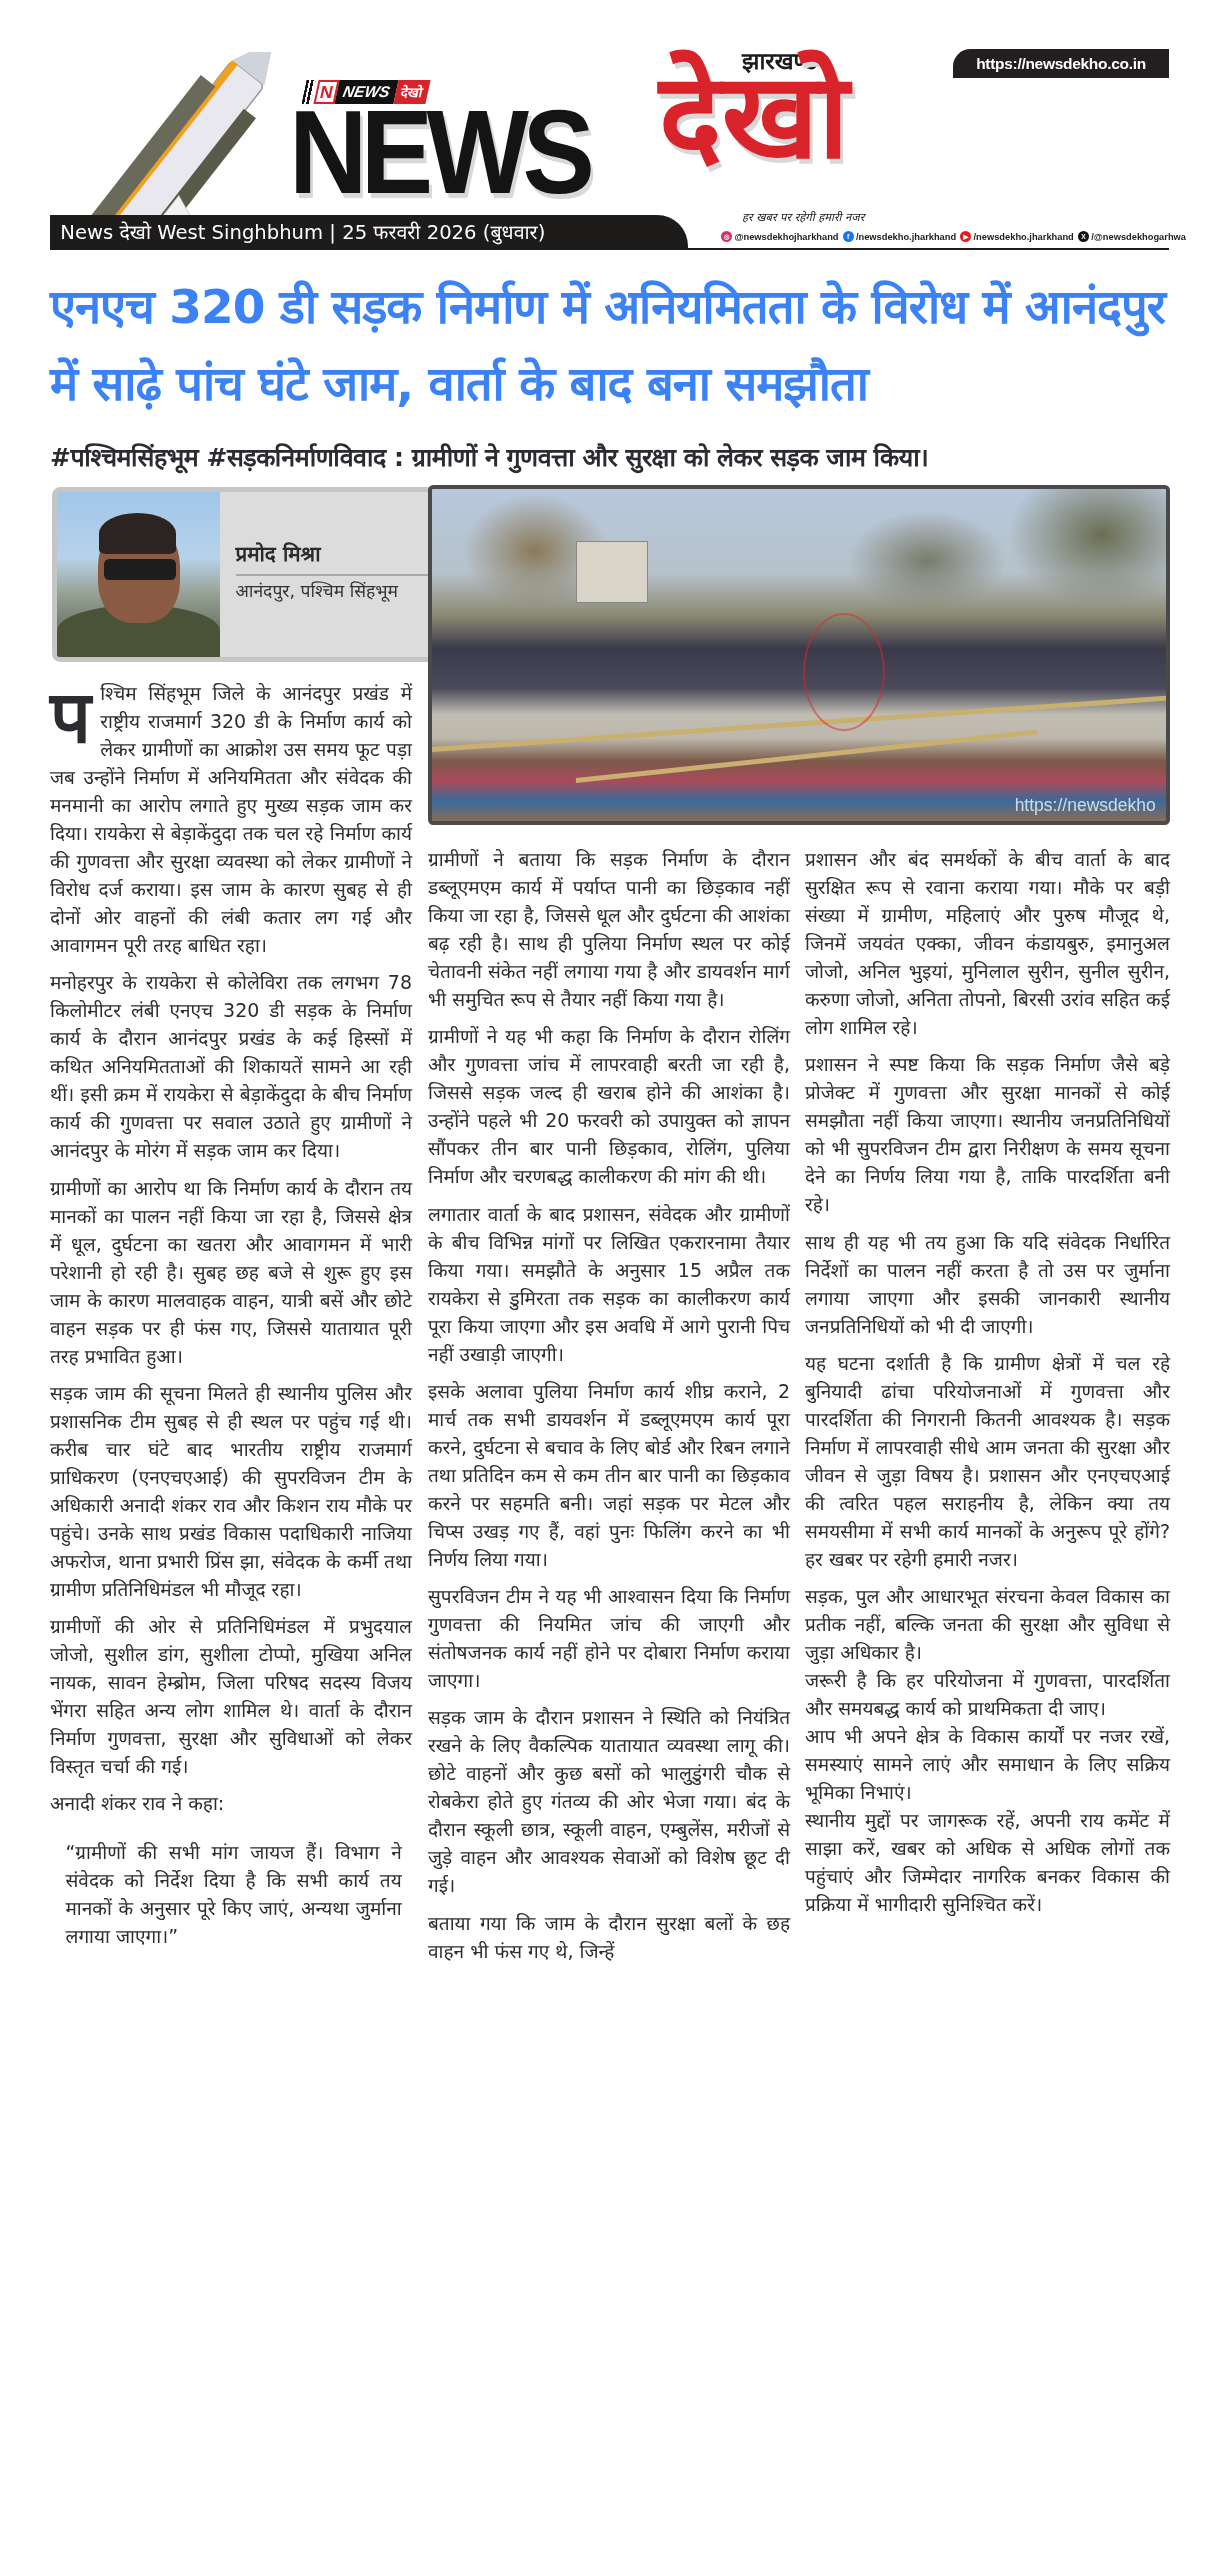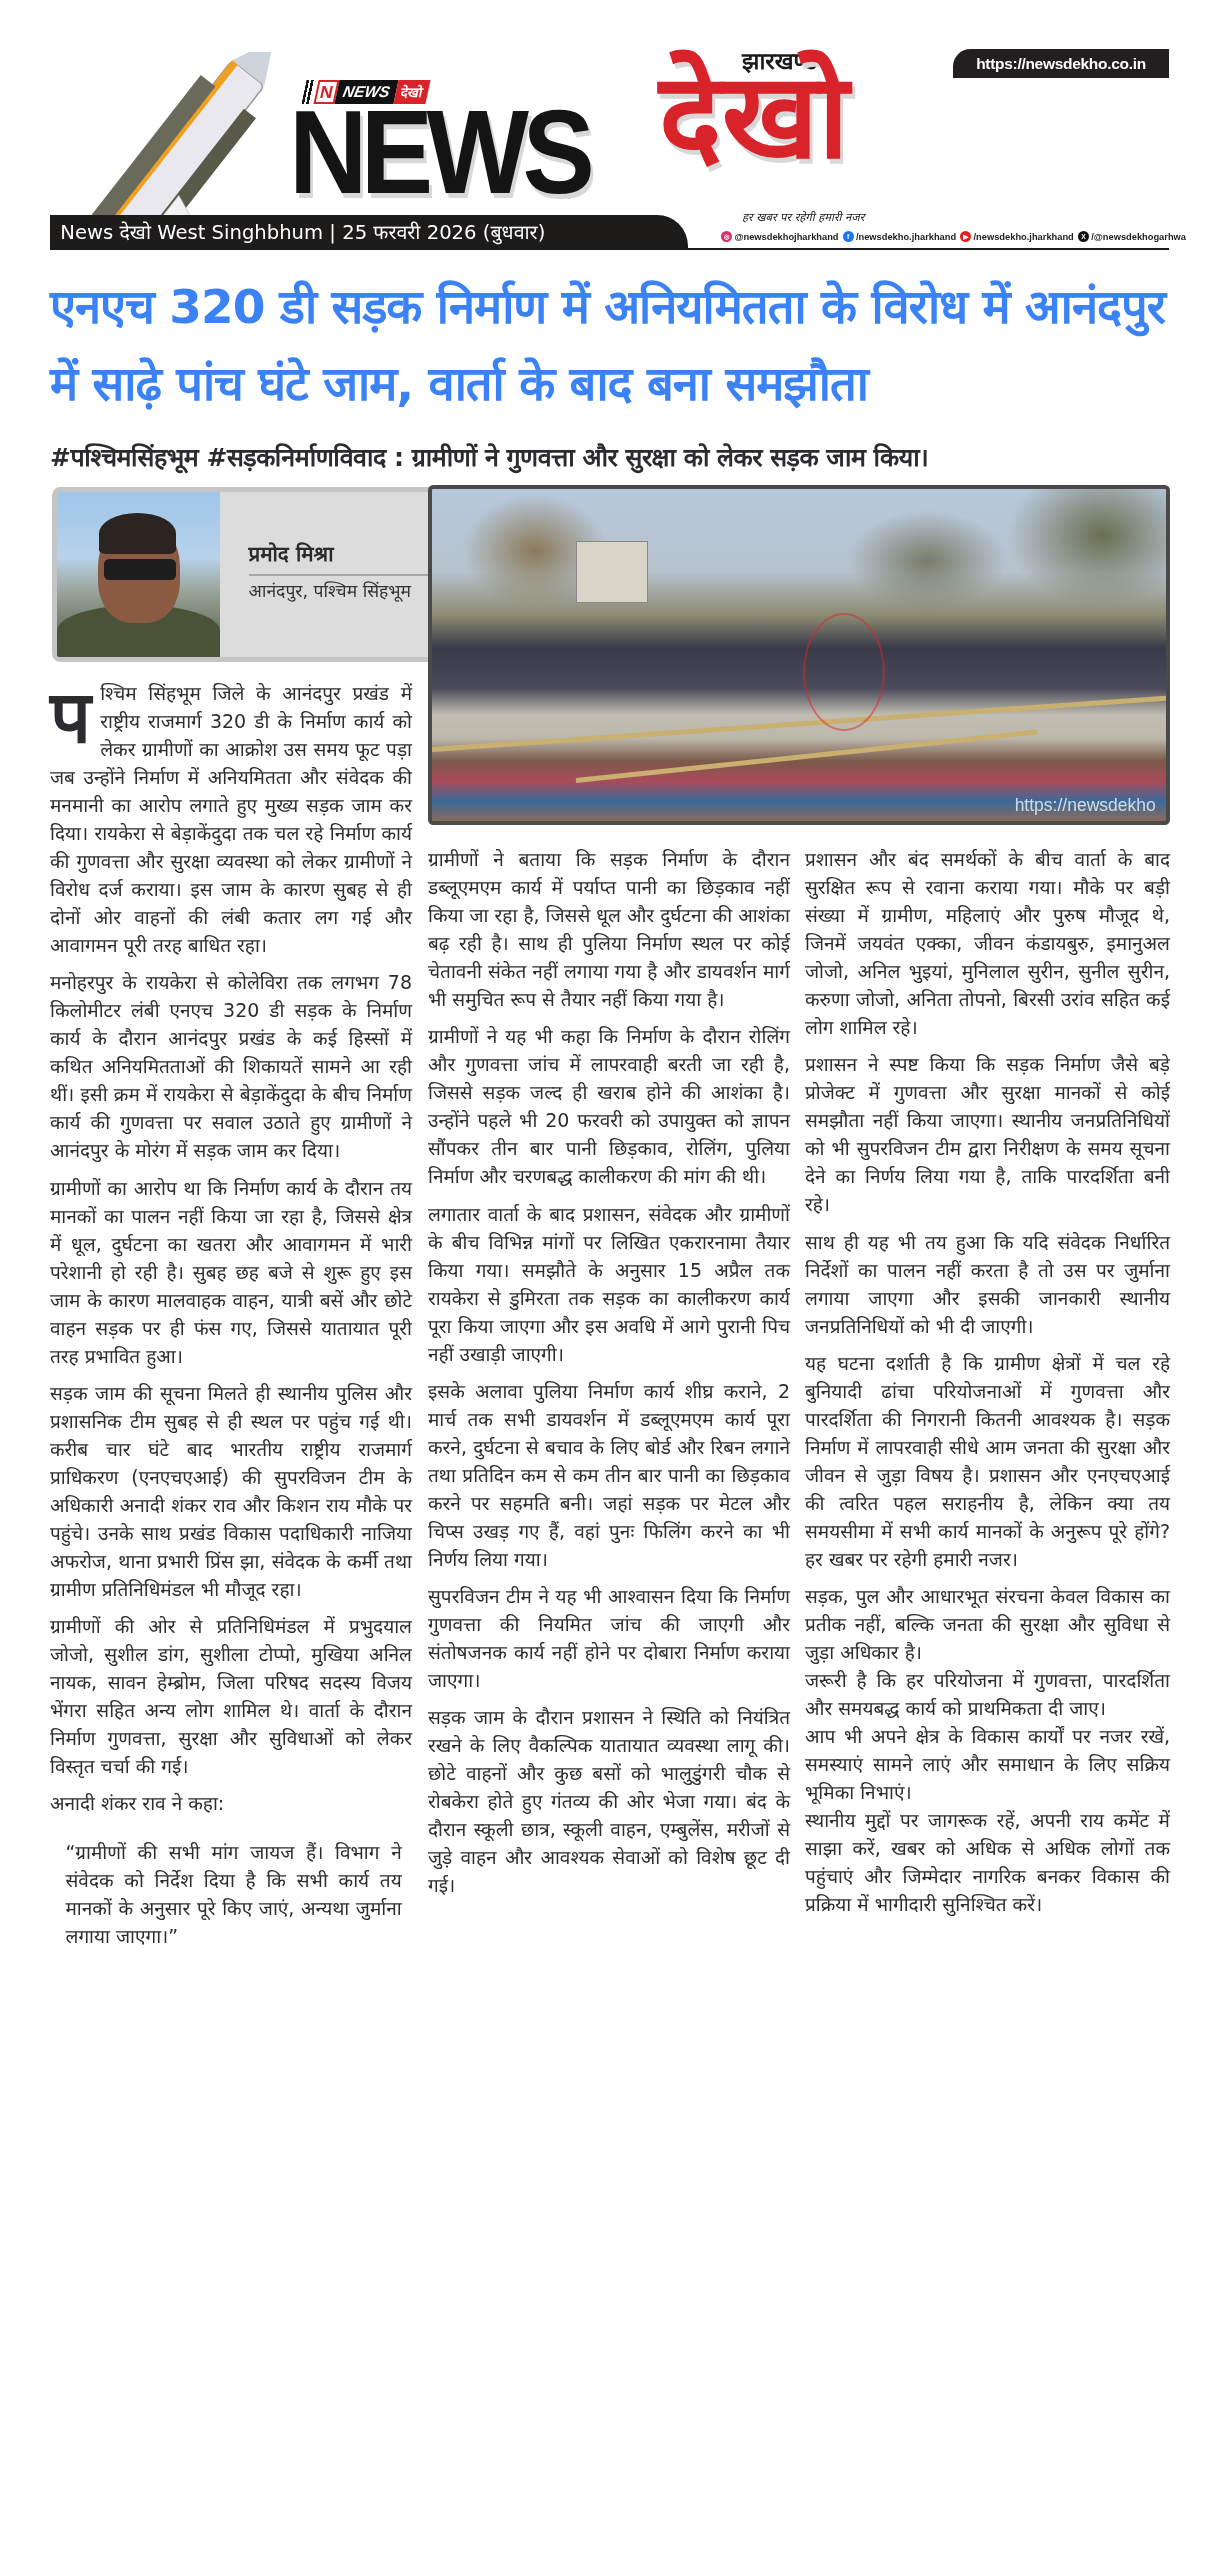--- a/index.html
+++ b/index.html
@@ -23,21 +23,21 @@
   .social-row { position: absolute; left: 721px; top: 231px; display: flex; align-items: center; gap: 4px; font-size: 9.3px; font-family: "Liberation Sans", sans-serif; font-weight: bold; color: #222; white-space: nowrap; }
   .social-row .si { width: 11.3px; height: 11.3px; border-radius: 50%; display: inline-flex; align-items: center; justify-content: center; color: #fff; font-size: 6.7px; margin-right: 2.1px; }
   .social-item { display: flex; align-items: center; }
   .masthead-rule { position: absolute; left: 50px; top: 248px; width: 1119px; height: 1.5px; background: #1e1b1b; }
 
   
   .headline { position: absolute; left: 50px; top: 268px; width: 1119px; font-size: 47px; font-weight: bold; line-height: 77px; color: #3b82f6; letter-spacing: -1px; }
   .subhead { position: absolute; left: 50px; top: 439px; width: 1119px; font-size: 25px; font-weight: bold; color: #2b2c30; white-space: nowrap; letter-spacing: -0.5px; }
 
   
-  .reporter-card { position: absolute; left: 52px; top: 487px; width: 407px; height: 175px; background: #dcdcdc; border: 5.2px solid #c5c5c5; border-radius: 8.2px; display: flex; overflow: hidden; gap: 13px; }
+  .reporter-card { position: absolute; left: 52px; top: 487px; width: 407px; height: 175px; background: #dcdcdc; border: 5.2px solid #c5c5c5; border-radius: 8.2px; display: flex; overflow: hidden; }
   .reporter-photo { width: 163px; height: 100%; background: linear-gradient(180deg, #9fc6ea 0%, #b7d2ea 40%, #9aa59a 60%, #4a5540 100%); position: relative; }
   .reporter-photo .face { position: absolute; left: 41px; top: 28px; width: 82px; height: 103px; border-radius: 45% 45% 40% 40%; background: #8a5a42; }
   .reporter-photo .hair { position: absolute; left: 42px; top: 20.6px; width: 77px; height: 41px; border-radius: 50% 50% 10% 10%; background: #2b2420; }
   .reporter-photo .glasses { position: absolute; left: 47px; top: 67px; width: 72px; height: 20.6px; background: #1d1d1d; border-radius: 5.2px; }
   .reporter-photo .jacket { position: absolute; left: 0; bottom: 0; width: 163px; height: 52px; background: #4a5338; border-radius: 50% 50% 0 0; }
   .reporter-info { flex: 1; padding: 47px 10.3px 0 15.5px; }
   .reporter-name { font-size: 20.6px; font-weight: bold; color: #2b2b2b; padding-bottom: 7.2px; border-bottom: 2.1px solid #a8a8a8; }
   .reporter-loc { font-size: 17.5px; color: #333; margin-top: 1px; line-height: 28px; text-align: justify; }
 
   
@@ -149,20 +149,21 @@
   <p class="quote">“ग्रामीणों की सभी मांग जायज हैं। विभाग ने संवेदक को निर्देश दिया है कि सभी कार्य तय मानकों के अनुसार पूरे किए जाएं, अन्यथा जुर्माना लगाया जाएगा।”</p>
 </div>
 
 <div class="col col-2">
   <p>ग्रामीणों ने बताया कि सड़क निर्माण के दौरान डब्लूएमएम कार्य में पर्याप्त पानी का छिड़काव नहीं किया जा रहा है, जिससे धूल और दुर्घटना की आशंका बढ़ रही है। साथ ही पुलिया निर्माण स्थल पर कोई चेतावनी संकेत नहीं लगाया गया है और डायवर्शन मार्ग भी समुचित रूप से तैयार नहीं किया गया है।</p>
   <p>ग्रामीणों ने यह भी कहा कि निर्माण के दौरान रोलिंग और गुणवत्ता जांच में लापरवाही बरती जा रही है, जिससे सड़क जल्द ही खराब होने की आशंका है। उन्होंने पहले भी 20 फरवरी को उपायुक्त को ज्ञापन सौंपकर तीन बार पानी छिड़काव, रोलिंग, पुलिया निर्माण और चरणबद्ध कालीकरण की मांग की थी।</p>
   <p>लगातार वार्ता के बाद प्रशासन, संवेदक और ग्रामीणों के बीच विभिन्न मांगों पर लिखित एकरारनामा तैयार किया गया। समझौते के अनुसार 15 अप्रैल तक रायकेरा से डुमिरता तक सड़क का कालीकरण कार्य पूरा किया जाएगा और इस अवधि में आगे पुरानी पिच नहीं उखाड़ी जाएगी।</p>
   <p>इसके अलावा पुलिया निर्माण कार्य शीघ्र कराने, 2 मार्च तक सभी डायवर्शन में डब्लूएमएम कार्य पूरा करने, दुर्घटना से बचाव के लिए बोर्ड और रिबन लगाने तथा प्रतिदिन कम से कम तीन बार पानी का छिड़काव करने पर सहमति बनी। जहां सड़क पर मेटल और चिप्स उखड़ गए हैं, वहां पुनः फिलिंग करने का भी निर्णय लिया गया।</p>
   <p>सुपरविजन टीम ने यह भी आश्वासन दिया कि निर्माण गुणवत्ता की नियमित जांच की जाएगी और संतोषजनक कार्य नहीं होने पर दोबारा निर्माण कराया जाएगा।</p>
   <p>सड़क जाम के दौरान प्रशासन ने स्थिति को नियंत्रित रखने के लिए वैकल्पिक यातायात व्यवस्था लागू की। छोटे वाहनों और कुछ बसों को भालुडुंगरी चौक से रोबकेरा होते हुए गंतव्य की ओर भेजा गया। बंद के दौरान स्कूली छात्र, स्कूली वाहन, एम्बुलेंस, मरीजों से जुड़े वाहन और आवश्यक सेवाओं को विशेष छूट दी गई।</p>
+  <p>बताया गया कि जाम के दौरान सुरक्षा बलों के छह वाहन भी फंस गए थे, जिन्हें</p>
 </div>
 
 <div class="col col-3">
   <p>प्रशासन और बंद समर्थकों के बीच वार्ता के बाद सुरक्षित रूप से रवाना कराया गया। मौके पर बड़ी संख्या में ग्रामीण, महिलाएं और पुरुष मौजूद थे, जिनमें जयवंत एक्का, जीवन कंडायबुरु, इमानुअल जोजो, अनिल भुइयां, मुनिलाल सुरीन, सुनील सुरीन, करुणा जोजो, अनिता तोपनो, बिरसी उरांव सहित कई लोग शामिल रहे।</p>
   <p>प्रशासन ने स्पष्ट किया कि सड़क निर्माण जैसे बड़े प्रोजेक्ट में गुणवत्ता और सुरक्षा मानकों से कोई समझौता नहीं किया जाएगा। स्थानीय जनप्रतिनिधियों को भी सुपरविजन टीम द्वारा निरीक्षण के समय सूचना देने का निर्णय लिया गया है, ताकि पारदर्शिता बनी रहे।</p>
   <p>साथ ही यह भी तय हुआ कि यदि संवेदक निर्धारित निर्देशों का पालन नहीं करता है तो उस पर जुर्माना लगाया जाएगा और इसकी जानकारी स्थानीय जनप्रतिनिधियों को भी दी जाएगी।</p>
   <p>यह घटना दर्शाती है कि ग्रामीण क्षेत्रों में चल रहे बुनियादी ढांचा परियोजनाओं में गुणवत्ता और पारदर्शिता की निगरानी कितनी आवश्यक है। सड़क निर्माण में लापरवाही सीधे आम जनता की सुरक्षा और जीवन से जुड़ा विषय है। प्रशासन और एनएचएआई की त्वरित पहल सराहनीय है, लेकिन क्या तय समयसीमा में सभी कार्य मानकों के अनुरूप पूरे होंगे? हर खबर पर रहेगी हमारी नजर।</p>
   <div class="tight">
     <p>सड़क, पुल और आधारभूत संरचना केवल विकास का प्रतीक नहीं, बल्कि जनता की सुरक्षा और सुविधा से जुड़ा अधिकार है।</p>
     <p>जरूरी है कि हर परियोजना में गुणवत्ता, पारदर्शिता और समयबद्ध कार्य को प्राथमिकता दी जाए।</p>

